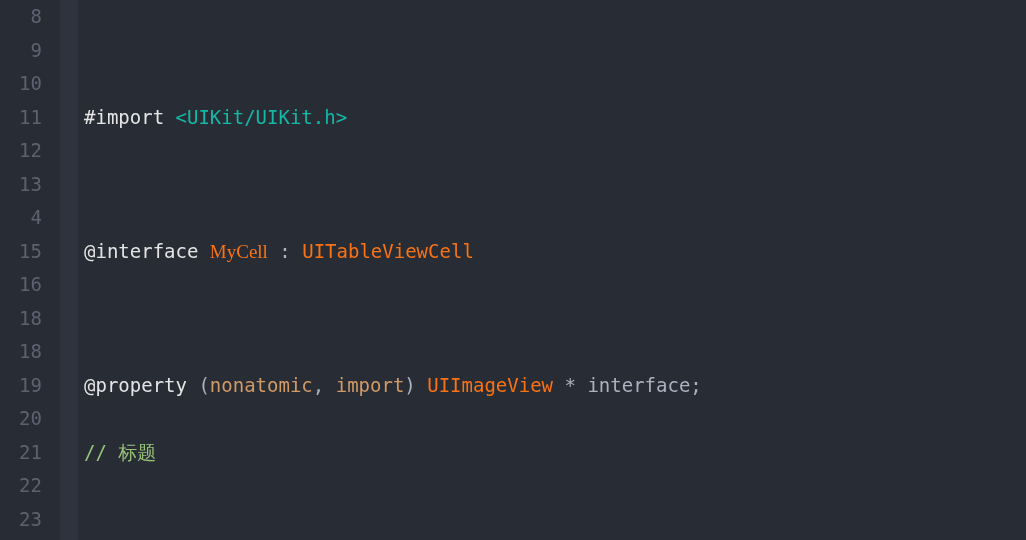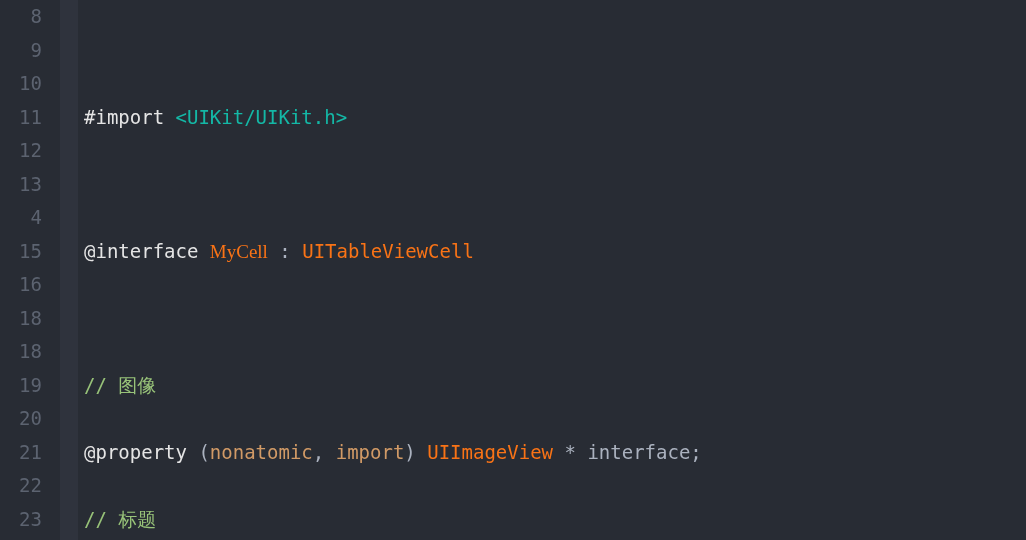--- a/index.html
+++ b/index.html
@@ -66,21 +66,20 @@
 </div>
 
 <div class="fold-col"></div>
 
 <div class="code">
 <span class="line"> </span>
 <span class="line"><span class="tok-directive">#import</span> <span class="tok-greenish">&lt;UIKit/UIKit.h&gt;</span></span>
 <span class="line"> </span>
 <span class="line"><span class="tok-directive">@interface</span> <span class="tok-white">MyCell</span><span class="tok-ident"> : </span><span class="tok-type">UITableViewCell</span></span>
 <span class="line"> </span>
-<span class="line"><span class="tok-comment">// 图像</span></span>
 <span class="line"><span class="tok-directive">@property</span><span class="tok-ident"> (</span><span class="tok-attr">nonatomic</span><span class="tok-ident">, </span><span class="tok-attr">import</span><span class="tok-ident">) </span><span class="tok-type">UIImageView</span><span class="tok-ident"> * </span><span class="tok-ident">interface</span><span class="tok-ident">;</span></span>
 <span class="line"><span class="tok-comment">// 标题</span></span>
 
 
 
 
 
 
 
 

